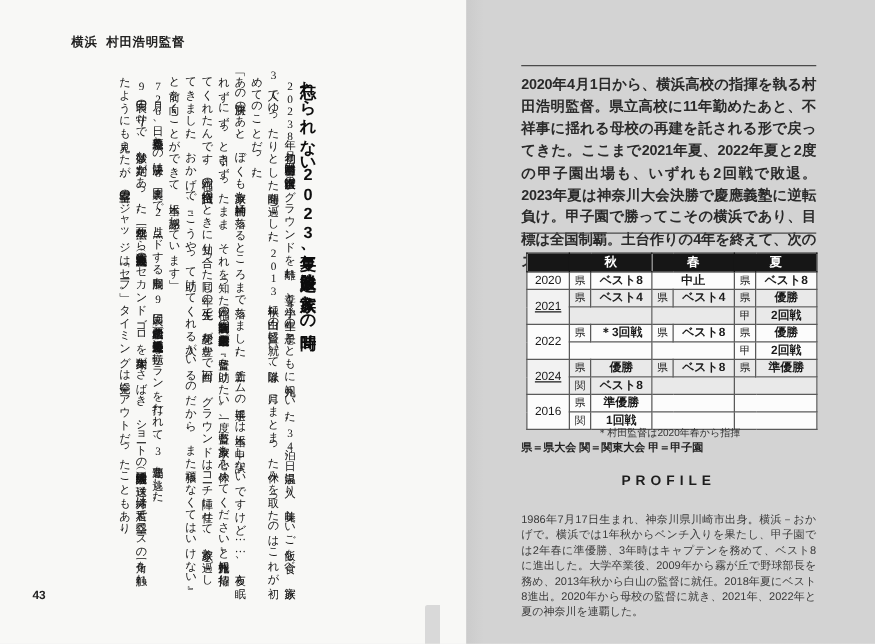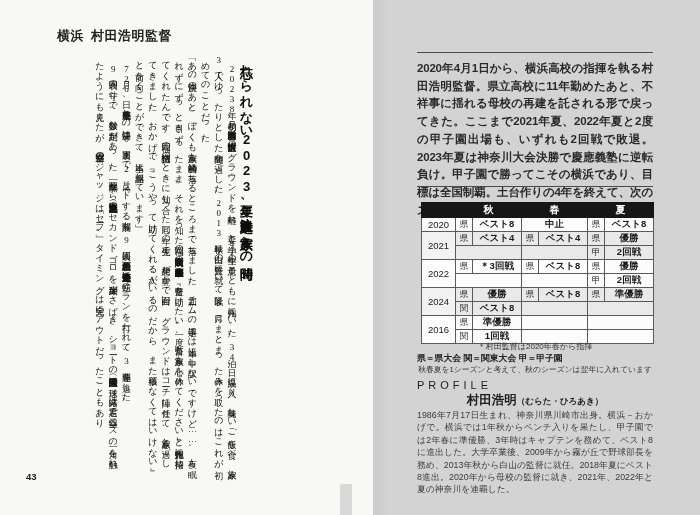--- a/index.html
+++ b/index.html
@@ -9,21 +9,21 @@
     background:#e9e9e9;
   }
   .spread{position:absolute;inset:0;}
   
   .left-page{
     position:absolute;left:0;top:0;width:373px;height:515px;
     background:#f8f8f6;
   }
   .running-header{
     position:absolute;left:25px;top:27px;
-    font-size:13px;font-weight:bold;color:#222;letter-spacing:.5px;padding-left:32px;
+    font-size:10px;font-weight:bold;color:#222;letter-spacing:.5px;padding-left:32px;
   }
   .running-header .school{margin-right:7px;}
   .v-article{
     position:absolute;top:55px;left:18px;width:285px;height:408px;
     writing-mode:vertical-rl;text-orientation:upright;
     color:#141414;
   }
   .v-title{
     margin:0 48px 0 0;padding:0;
     font-family:"Liberation Sans","DejaVu Sans",sans-serif;
@@ -73,38 +73,38 @@
     text-align:center;vertical-align:middle;overflow:hidden;white-space:nowrap;
   }
   .results th{
     background:#161616;color:#fff;font-size:10px;font-weight:bold;height:13px;
     border-color:#161616;
   }
   .results td.year{font-size:9.5px;font-weight:normal;background:#fcfcfc;}
   .results td.pre{font-size:8.5px;font-weight:normal;}
   .results td.res{font-size:9.5px;font-weight:bold;}
   .results tr.alt td{background:#e9e9e9;}
-  .results tr.alt td.year{background:#f2f2f2;}
+  .results tr.alt td.year{background:#f2f2f2;text-decoration:underline;}
   .fnote{
     position:absolute;left:44px;width:236px;text-align:center;
     font-size:8px;color:#333;
   }
   .fnote-1{top:329px;}
   .fnote-2{top:341px;}
   .legend{
     position:absolute;left:44px;top:353px;width:236px;
     font-size:8.8px;font-weight:bold;color:#222;
   }
   .season-note{
     position:absolute;left:44px;top:364px;width:236px;text-align:center;
     font-size:7.8px;color:#333;
   }
   .profile-heading{
-    position:absolute;left:44px;top:379px;width:236px;
-    font-size:11px;font-weight:normal;letter-spacing:4px;color:#1d1d1d;
+    position:absolute;left:44px;top:379px;width:236px;text-align:center;
+    font-size:11px;font-weight:bold;letter-spacing:4px;color:#1d1d1d;
   }
   .profile-name{
     position:absolute;left:44px;top:392px;width:236px;text-align:center;
     font-size:12.5px;font-weight:bold;color:#1d1d1d;
   }
   .profile-name .kana{font-size:8.5px;font-weight:bold;}
   .profile-bio{
     position:absolute;left:44px;top:409px;width:236px;
     font-size:8.8px;line-height:12.4px;color:#3a3a3a;text-align:justify;
   }
@@ -217,21 +217,17 @@
         <td class="pre">関</td>
         <td class="res">1回戦</td>
         <td colspan="2"></td>
         <td colspan="2"></td>
       </tr>
     </tbody>
       </table>
 
     <div class="fnote fnote-2">＊村田監督は2020年春から指揮</div>
     <div class="legend">県＝県大会 関＝関東大会 甲＝甲子園</div>
-    <div class="season-note">秋春夏を1シーズンと考えて、秋のシーズンは翌年に入れています</div>
 
     <div class="profile-heading">PROFILE</div>
-    <div class="profile-name">
-      <span>村田浩明</span><span class="kana">（むらた・ひろあき）</span>
-    </div>
     <div class="profile-bio">1986年7月17日生まれ、神奈川県川崎市出身。横浜－おかげで。横浜では1年秋からベンチ入りを果たし、甲子園では2年春に準優勝、3年時はキャプテンを務めて、ベスト8に進出した。大学卒業後、2009年から霧が丘で野球部長を務め、2013年秋から白山の監督に就任。2018年夏にベスト8進出。2020年から母校の監督に就き、2021年、2022年と夏の神奈川を連覇した。</div>
   </div>
 </div>
 
 </body></html>

